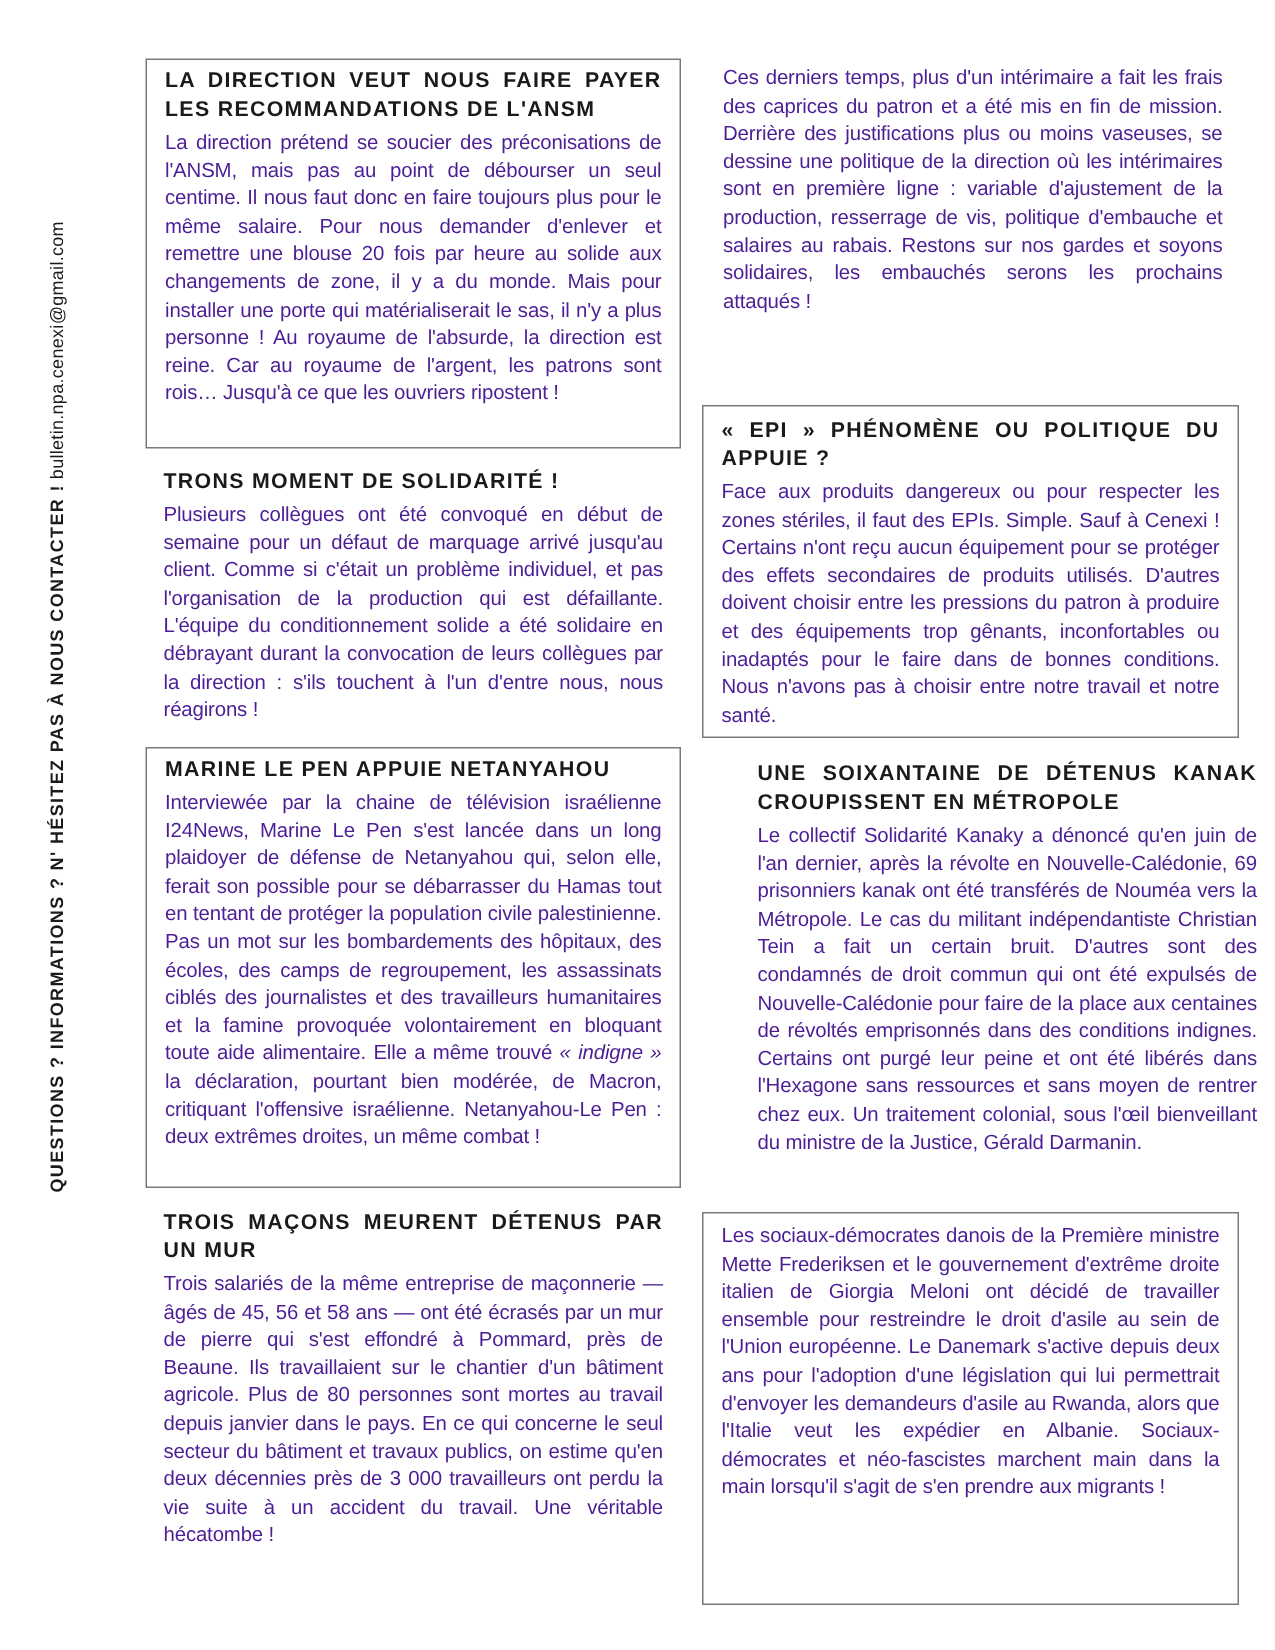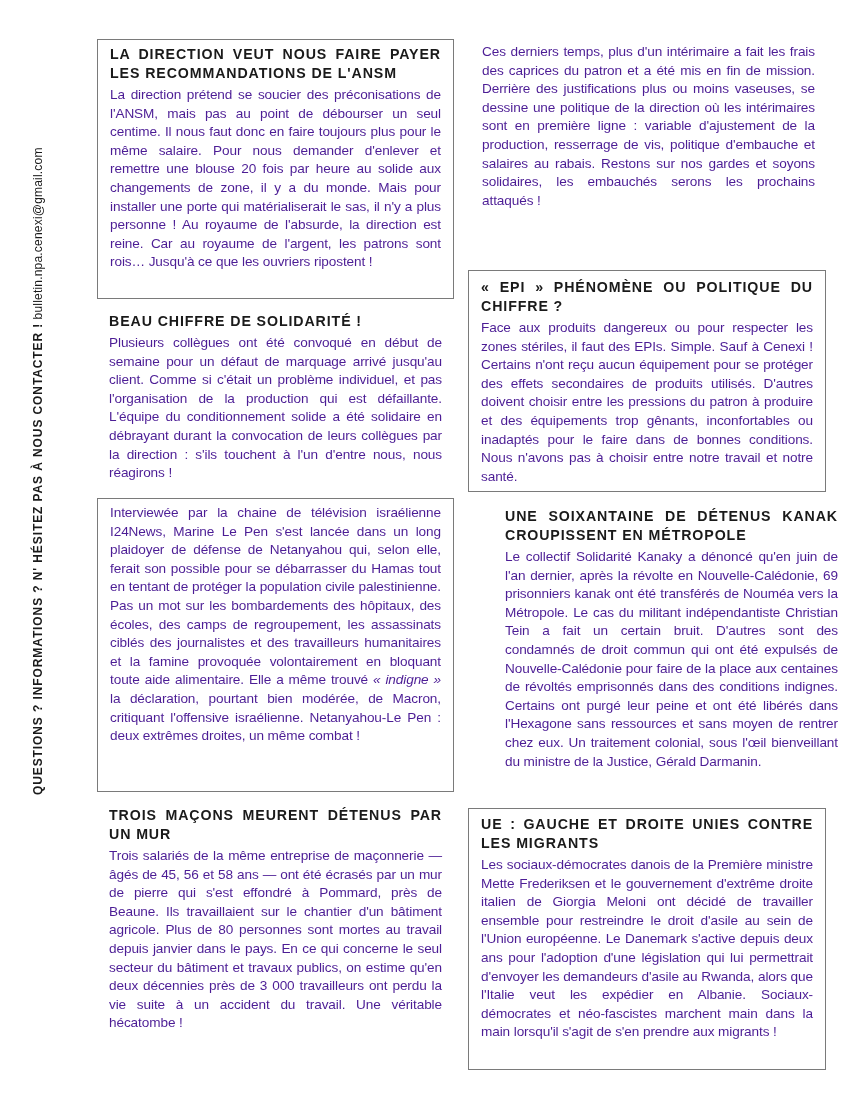--- a/index.html
+++ b/index.html
@@ -48,43 +48,43 @@
     <span class="email">bulletin.npa.cenexi@gmail.com</span>
   </div>
 </div>
 
 <div class="article boxed" id="a1">
   <h2>LA DIRECTION VEUT NOUS FAIRE PAYER LES RECOMMANDATIONS DE L'ANSM</h2>
   <p>La direction prétend se soucier des préconisations de l'ANSM, mais pas au point de débourser un seul centime. Il nous faut donc en faire toujours plus pour le même salaire. Pour nous demander d'en­lever et remettre une blouse 20 fois par heure au solide aux changements de zone, il y a du monde. Mais pour installer une porte qui matérialiserait le sas, il n'y a plus personne ! Au royaume de l'ab­surde, la direction est reine. Car au royaume de l'argent, les patrons sont rois… Jusqu'à ce que les ouvriers ripostent !</p>
 </div>
 
 <div class="article" id="a2">
-  <h2>BEAU CHIFFRE DE SOLIDARITÉ !</h2>
+  <h2>TRONS MOMENT DE SOLIDARITÉ !</h2>
   <p>Plusieurs collègues ont été convoqué en début de semaine pour un défaut de marquage arrivé jus­qu'au client. Comme si c'était un problème indivi­duel, et pas l'organisation de la production qui est défaillante. L'équipe du conditionnement solide a été solidaire en débrayant durant la convocation de leurs collègues par la direction : s'ils touchent à l'un d'entre nous, nous réagirons !</p>
 </div>
 
 <div class="article boxed" id="a3">
+  <h2>MARINE LE PEN APPUIE NETANYAHOU</h2>
   <p><span>Interviewée par la chaine de télévision israélienne I24News, Marine Le Pen s'est lancée dans un long plaidoyer de défense de Netanyahou qui, selon elle, ferait son possible pour se débarrasser du Ha­mas tout en tentant de protéger la population ci­vile palestinienne. Pas un mot sur les bombarde­ments des hôpitaux, des écoles, des camps de re­groupement, les assassinats ciblés des journalistes et des travailleurs humanitaires et la famine pro­voquée volontairement en bloquant toute aide ali­mentaire. Elle a même trouvé </span><em>« indigne »</em><span> la déclara­tion, pourtant bien modérée, de Macron, critiquant l'offensive israélienne. Netanyahou-Le Pen : deux extrêmes droites, un même combat !</span></p>
 </div>
 
 <div class="article" id="a4">
   <h2>TROIS MAÇONS MEURENT DÉTENUS PAR UN MUR</h2>
   <p>Trois salariés de la même entreprise de maçonne­rie — âgés de 45, 56 et 58 ans — ont été écra­sés par un mur de pierre qui s'est effondré à Pom­mard, près de Beaune. Ils travaillaient sur le chan­tier d'un bâtiment agricole. Plus de 80 personnes sont mortes au travail depuis janvier dans le pays. En ce qui concerne le seul secteur du bâtiment et travaux publics, on estime qu'en deux décennies près de 3 000 travailleurs ont perdu la vie suite à un accident du travail. Une véritable hécatombe !</p>
 </div>
 
 <div class="article" id="a5">
   <p>Ces derniers temps, plus d'un intérimaire a fait les frais des caprices du patron et a été mis en fin de mission. Derrière des justifications plus ou moins vaseuses, se dessine une politique de la direction où les intérimaires sont en première ligne : variable d'ajustement de la production, resserrage de vis, politique d'embauche et salaires au rabais. Restons sur nos gardes et soyons solidaires, les embauchés serons les prochains attaqués !</p>
 </div>
 
 <div class="article boxed" id="a6">
-  <h2>« EPI » PHÉNOMÈNE OU POLITIQUE DU CHIFFRE ?</h2>
+  <h2>« EPI » PHÉNOMÈNE OU POLITIQUE DU APPUIE ?</h2>
   <p>Face aux produits dangereux ou pour respecter les zones stériles, il faut des EPIs. Simple. Sauf à Ce­nexi ! Certains n'ont reçu aucun équipement pour se protéger des effets secondaires de produits uti­lisés. D'autres doivent choisir entre les pressions du patron à produire et des équipements trop gê­nants, inconfortables ou inadaptés pour le faire dans de bonnes conditions. Nous n'avons pas à choisir entre notre travail et notre santé.</p>
 </div>
 
 <div class="article" id="a7">
   <h2>UNE SOIXANTAINE DE DÉTENUS KANAK CROUPISSENT EN MÉTROPOLE</h2>
   <p>Le collectif Solidarité Kanaky a dénoncé qu'en juin de l'an dernier, après la révolte en Nouvelle-Calédonie, 69 prisonniers kanak ont été transférés de Nouméa vers la Métropole. Le cas du militant in­dépendantiste Christian Tein a fait un certain bruit. D'autres sont des condamnés de droit commun qui ont été expulsés de Nouvelle-Calédonie pour faire de la place aux centaines de révoltés emprisonnés dans des conditions indignes. Certains ont purgé leur peine et ont été libérés dans l'Hexagone sans ressources et sans moyen de rentrer chez eux. Un traitement colonial, sous l'œil bienveillant du mi­nistre de la Justice, Gérald Darmanin.</p>
 </div>
 
 <div class="article boxed" id="a8">
-  <h2>UE : GAUCHE ET DROITE UNIES CONTRE LES MIGRANTS</h2>
   <p>Les sociaux-démocrates danois de la Première mi­nistre Mette Frederiksen et le gouvernement d'ex­trême droite italien de Giorgia Meloni ont dé­cidé de travailler ensemble pour restreindre le droit d'asile au sein de l'Union européenne. Le Da­nemark s'active depuis deux ans pour l'adoption d'une législation qui lui permettrait d'envoyer les demandeurs d'asile au Rwanda, alors que l'Italie veut les expédier en Albanie. Sociaux-démocrates et néo-fascistes marchent main dans la main lors­qu'il s'agit de s'en prendre aux migrants !</p>
 </div>
 
 </body></html>

